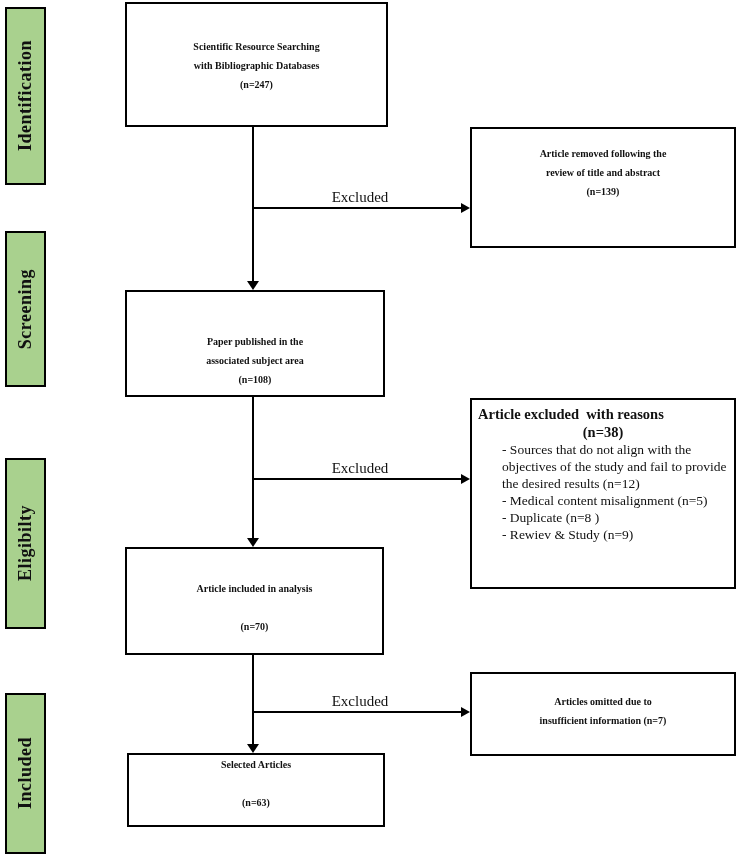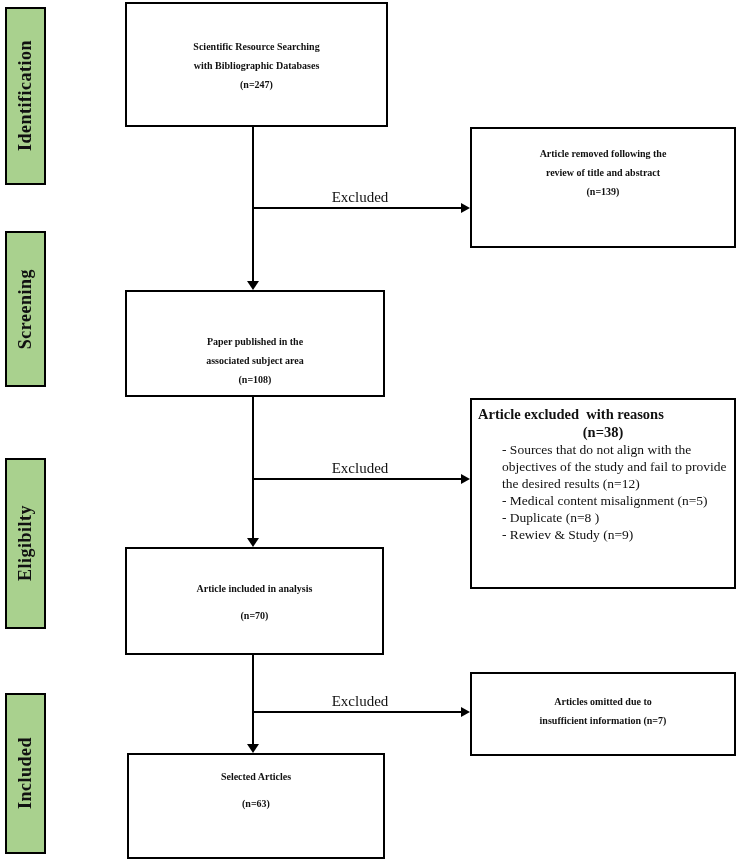--- a/index.html
+++ b/index.html
@@ -45,22 +45,22 @@
     font-weight:bold;
     font-size:10px;
     line-height:19px;
     text-align:center;
   }
   #box-source{left:125px;top:2px;width:263px;height:125px;padding-top:33px;}
   #box-removed{left:470px;top:127px;width:266px;height:121px;padding-top:15px;}
   #box-screened{left:125px;top:290px;width:260px;height:107px;padding-top:40px;}
   #box-included{left:125px;top:547px;width:259px;height:108px;padding-top:30px;}
   #box-omitted{left:470px;top:672px;width:266px;height:84px;padding-top:18px;}
-  #box-selected{left:127px;top:753px;width:258px;height:106px;padding-top:12px;}
-  .count-gap{margin-top:8px;}
+  #box-selected{left:127px;top:753px;width:258px;height:74px;padding-top:0;}
+  .count-gap{margin-top:19px;}
 
   
   #box-reasons{
     left:470px;top:398px;width:266px;height:191px;
     position:absolute;background:var(--background);
     border:2px solid var(--border);
     padding:5px 6px 0 6px;
     font-size:13.5px;line-height:17px;
     text-align:left;
   }

